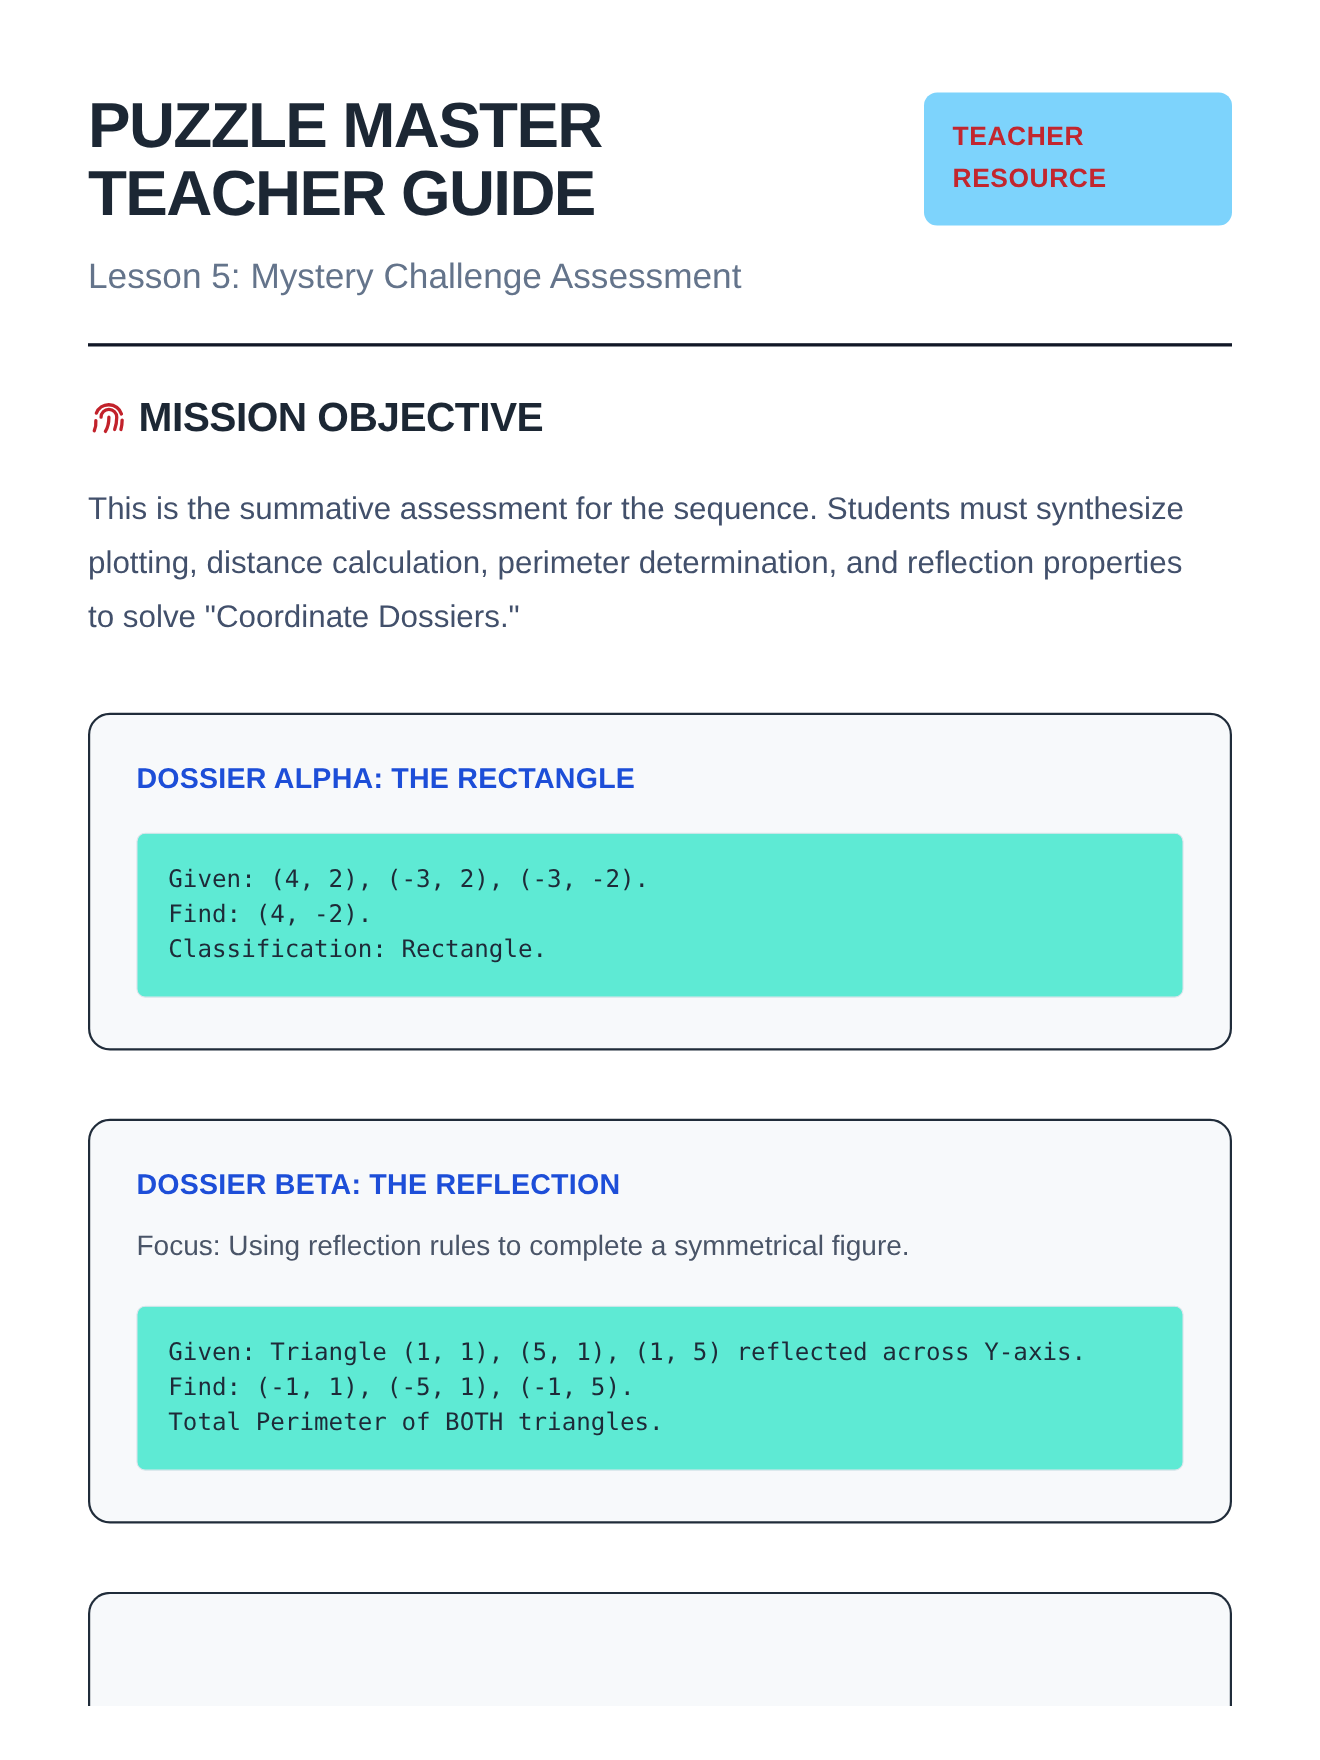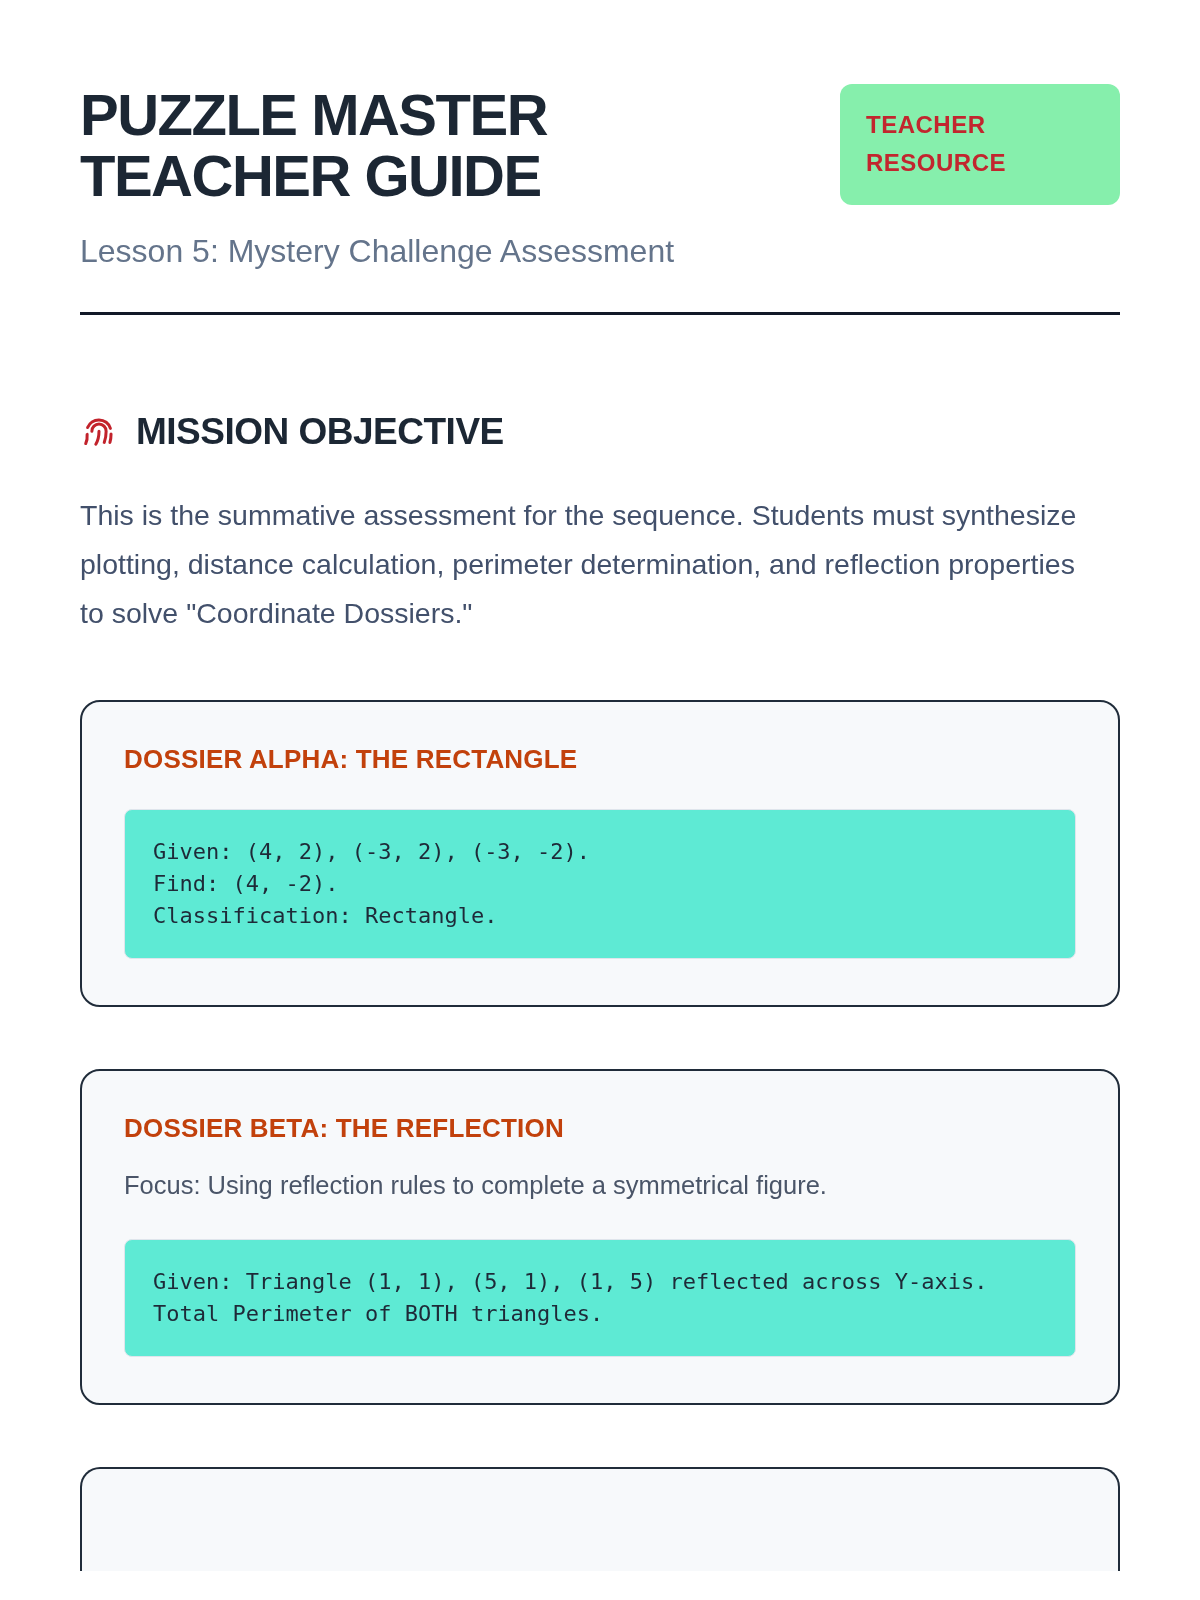--- a/index.html
+++ b/index.html
@@ -29,21 +29,21 @@
     font-size: 58px;
     line-height: 1.06;
     font-weight: 900;
     letter-spacing: -1.5px;
     color: #1c2734;
     max-width: 730px;
     text-transform: uppercase;
   }
 
   .badge {
-    background: #86efac;
+    background: #7dd3fc;
     color: #c2262e;
     font-size: 24px;
     font-weight: 700;
     letter-spacing: 0.5px;
     padding: 22px 26px;
     border-radius: 12px;
     width: 280px;
     line-height: 1.6;
   }
 
@@ -55,24 +55,24 @@
   }
 
   .rule {
     margin-top: 42px;
     border: none;
     border-top: 3px solid #111827;
   }
 
   
   .section-heading {
-    margin-top: 96px;
+    margin-top: 44px;
     display: flex;
     align-items: center;
-    gap: 18px;
+    gap: 8px;
   }
 
   .section-heading .icon {
     width: 38px;
     height: 38px;
     display: inline-flex;
   }
 
   .section-heading h2 {
     font-size: 37px;
@@ -93,21 +93,21 @@
   
   .card {
     margin-top: 62px;
     border: 2.5px solid #202c3a;
     border-radius: 20px;
     background: #f7f9fb;
     padding: 42px 42px 46px 42px;
   }
 
   .card-title {
-    color: #c2410c;
+    color: #1d4ed8;
     font-size: 26px;
     font-weight: 800;
     letter-spacing: 0.2px;
     text-transform: uppercase;
   }
 
   .card-focus {
     margin-top: 22px;
     font-size: 25.5px;
     line-height: 1.55;
@@ -172,20 +172,21 @@
       <div class="code-line">Find: (4, -2).</div>
       <div class="code-line">Classification: Rectangle.</div>
     </div>
   </section>
 
   <section class="card">
     <h3 class="card-title">DOSSIER BETA: THE REFLECTION</h3>
     <p class="card-focus">Focus: Using reflection rules to complete a symmetrical figure.</p>
     <div class="code-block">
       <div class="code-line">Given: Triangle (1, 1), (5, 1), (1, 5) reflected across Y-axis.</div>
+      <div class="code-line">Find: (-1, 1), (-5, 1), (-1, 5).</div>
       <div class="code-line">Total Perimeter of BOTH triangles.</div>
     </div>
   </section>
 
   <section class="card card-cut">
     
   </section>
 
 </div>
 

